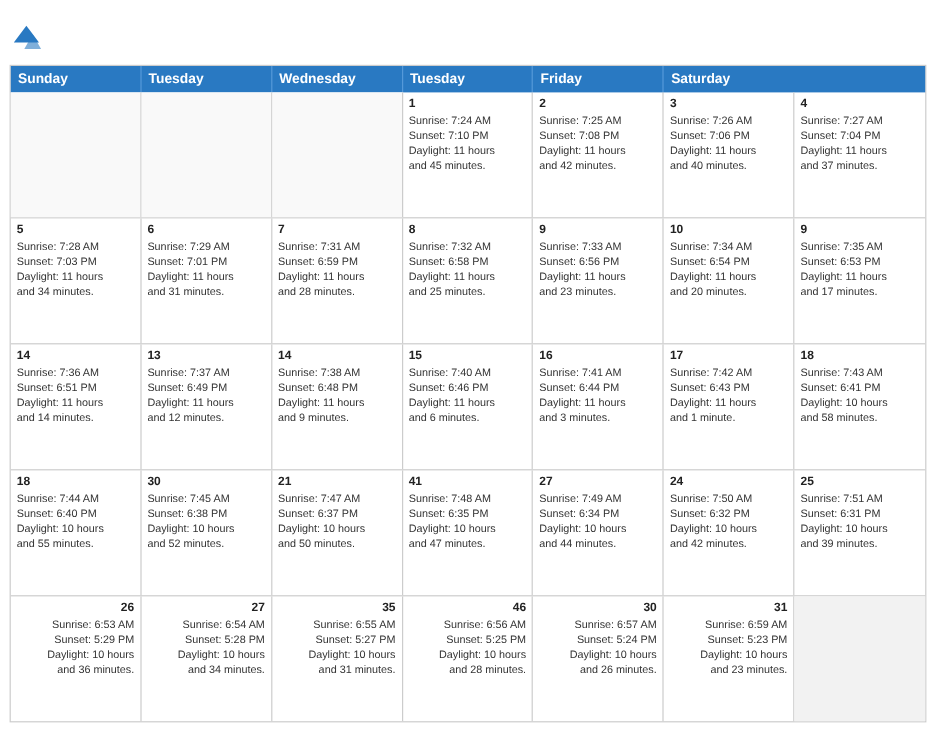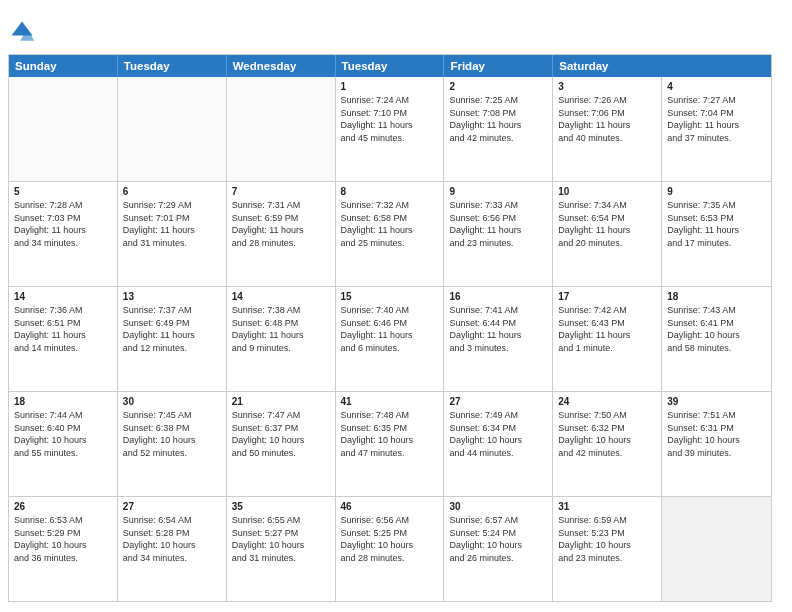--- a/index.html
+++ b/index.html
@@ -76,21 +76,21 @@
       flex: 1;
       display: flex;
       flex-direction: column;
     }
     .cal-row {
       display: grid;
       grid-template-columns: repeat(7, 1fr);
       flex: 1;
       border-bottom: 1px solid #ccc;
     }
-    .cal-row:last-child { border-bottom: none; }
+    .cal-row:last-child { border-bottom: none; text-align: right; }
     .cal-cell {
       padding: 4px 5px;
       border-right: 1px solid #ccc;
       font-size: 9.5px;
       color: #333;
       vertical-align: top;
       min-height: 0;
     }
     .cal-cell:last-child { border-right: none; }
     .cal-cell.empty { background: #f9f9f9; }
@@ -238,21 +238,21 @@
           </div>
           <div class="cal-cell">
             <div class="day-num">27</div>
             <div class="cell-text">Sunrise: 7:49 AM<br>Sunset: 6:34 PM<br>Daylight: 10 hours<br>and 44 minutes.</div>
           </div>
           <div class="cal-cell">
             <div class="day-num">24</div>
             <div class="cell-text">Sunrise: 7:50 AM<br>Sunset: 6:32 PM<br>Daylight: 10 hours<br>and 42 minutes.</div>
           </div>
           <div class="cal-cell">
-            <div class="day-num">39</div>
+            <div class="day-num">25</div>
             <div class="cell-text">Sunrise: 7:51 AM<br>Sunset: 6:31 PM<br>Daylight: 10 hours<br>and 39 minutes.</div>
           </div>
         </div>
         <div class="cal-row">
           <div class="cal-cell">
             <div class="day-num">26</div>
             <div class="cell-text">Sunrise: 6:53 AM<br>Sunset: 5:29 PM<br>Daylight: 10 hours<br>and 36 minutes.</div>
           </div>
           <div class="cal-cell">
             <div class="day-num">27</div>

